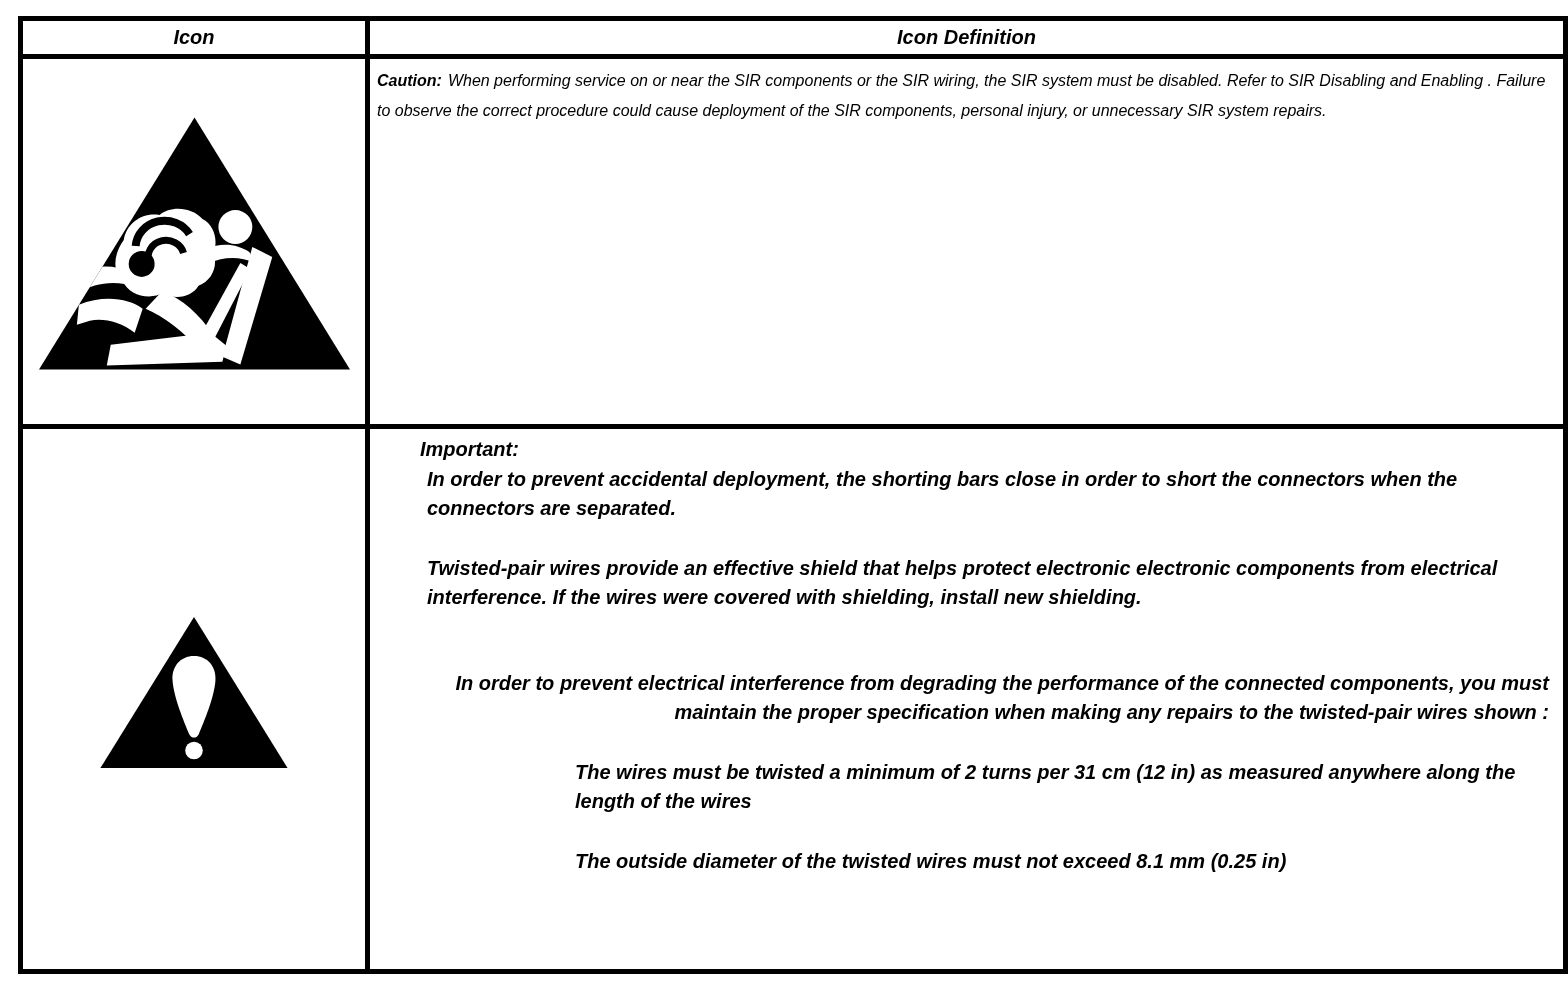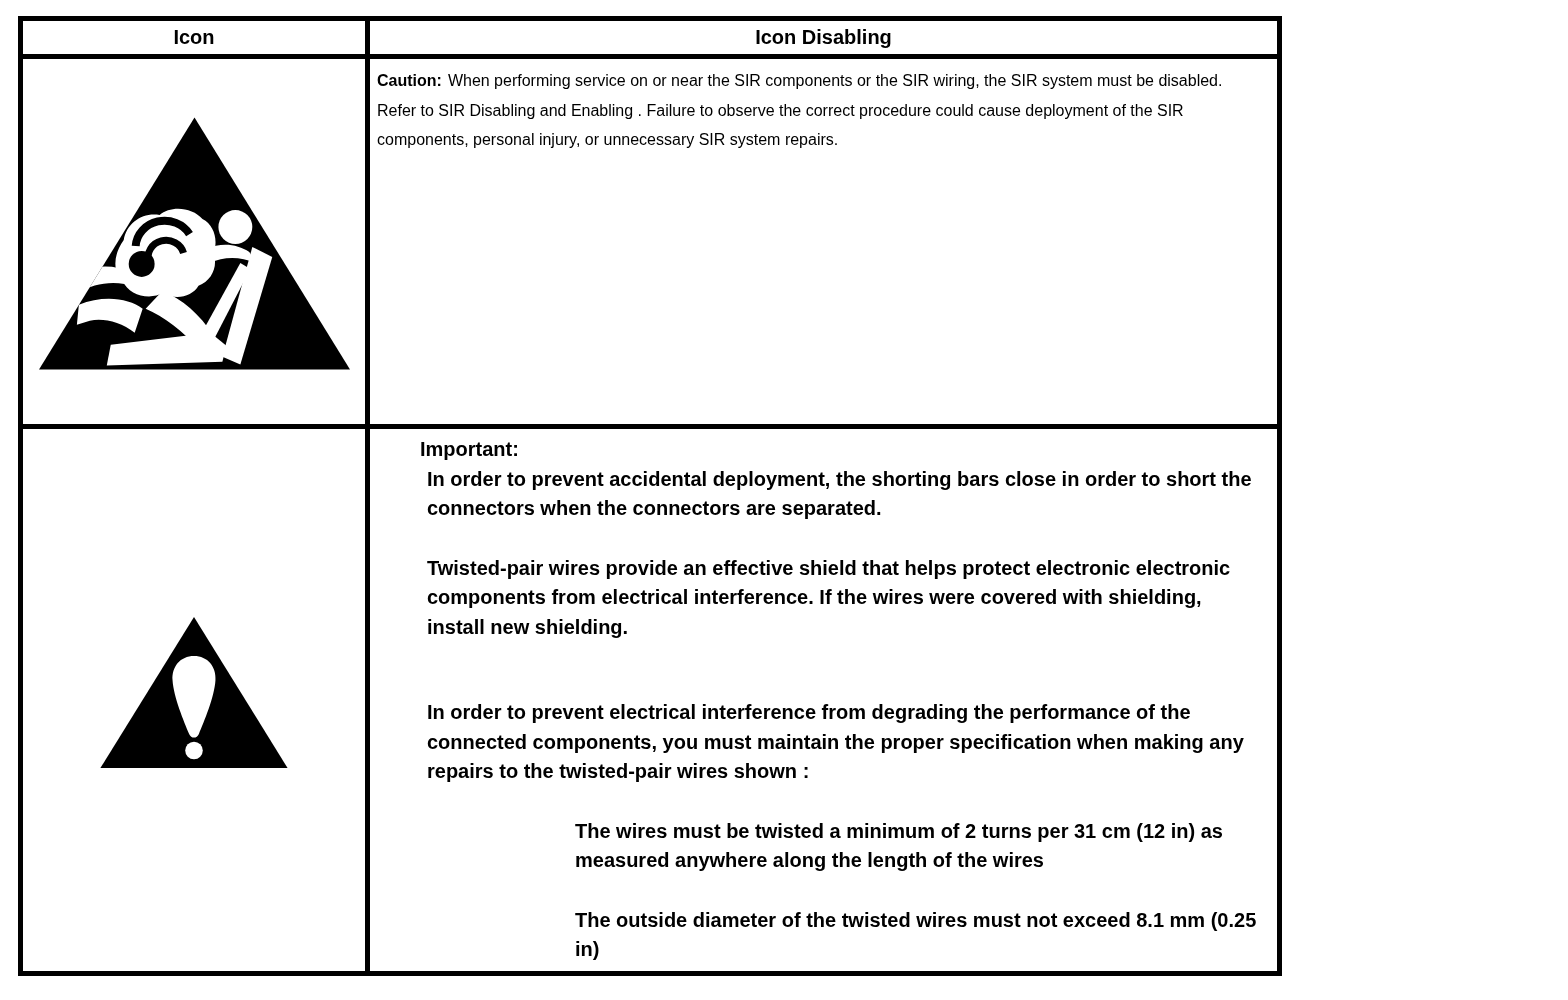--- a/index.html
+++ b/index.html
@@ -12,22 +12,23 @@
     width:1568px;height:1000px;
     background:var(--paper);
     color:var(--ink);
     font-family:"Liberation Sans", sans-serif;
     position:relative;
   }
   .page{position:absolute;left:18px;top:16px;}
   table.icon-table{
     border-collapse:collapse;
     table-layout:fixed;
-    width:1264px;
+    width:1550px;
     background:var(--paper);
+    font-style:italic;
   }
   .icon-table th,.icon-table td{
     border:5px solid var(--ink);
     vertical-align:top;
     padding:0;
   }
   .icon-table thead th{
     height:38px;
     vertical-align:middle;
     text-align:center;
@@ -49,39 +50,39 @@
   td.important-cell{
     padding:6px 14px 6px 7px;
     font-size:20px;
     line-height:29.5px;
     font-weight:bold;
   }
   .important-label{display:block;margin-left:43px;}
   p.para{margin:0 0 0 50px;}
   p.spec{margin:0 0 0 198px;}
   p.gap-1{margin-top:30px;}
-  p.gap-2{margin-top:56px;}
+  p.gap-2{margin-top:56px;text-align:right;}
   svg .tri{fill:var(--ink);}
   svg .wh{fill:var(--paper);}
   svg .ink{fill:var(--ink);}
   svg .arc{fill:none;stroke:var(--ink);}
 </style>
 </head>
 <body>
 
 <div class="page">
   <table class="icon-table">
     <colgroup>
       <col style="width:347px">
       <col>
     </colgroup>
     <thead>
       <tr>
         <th>Icon</th>
-        <th>Icon Disabling</th>
+        <th>Icon Definition</th>
       </tr>
     </thead>
     <tbody>
       <tr>
         <td class="icon-cell row1">
           <span class="icon-wrap1">
             <svg width="315" height="258" viewBox="0 0 316 258" aria-hidden="true">
               <defs>
                 <clipPath id="tri1clip">
                   <polygon points="158,2 314,255 2,255"></polygon>

